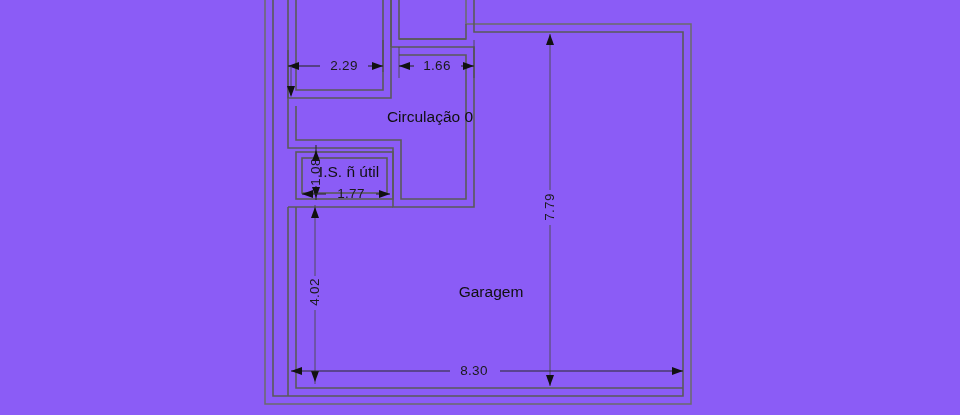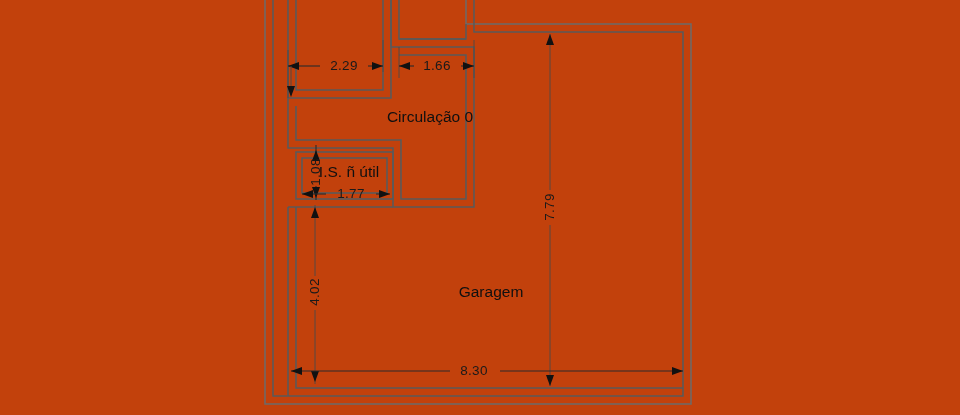--- a/index.html
+++ b/index.html
@@ -10,21 +10,21 @@
   body {
     width: 960px;
     height: 415px;
     overflow: hidden;
     font-family: "Liberation Sans", sans-serif;
   }
   #plan-root {
     position: relative;
     width: 960px;
     height: 415px;
-    background: #c2410c;
+    background: #8b5cf6;
   }
   svg#floorplan {
     display: block;
     width: 960px;
     height: 415px;
   }
   .wall {
     fill: none;
     stroke: #5a5a5a;
     stroke-width: 1.6;

